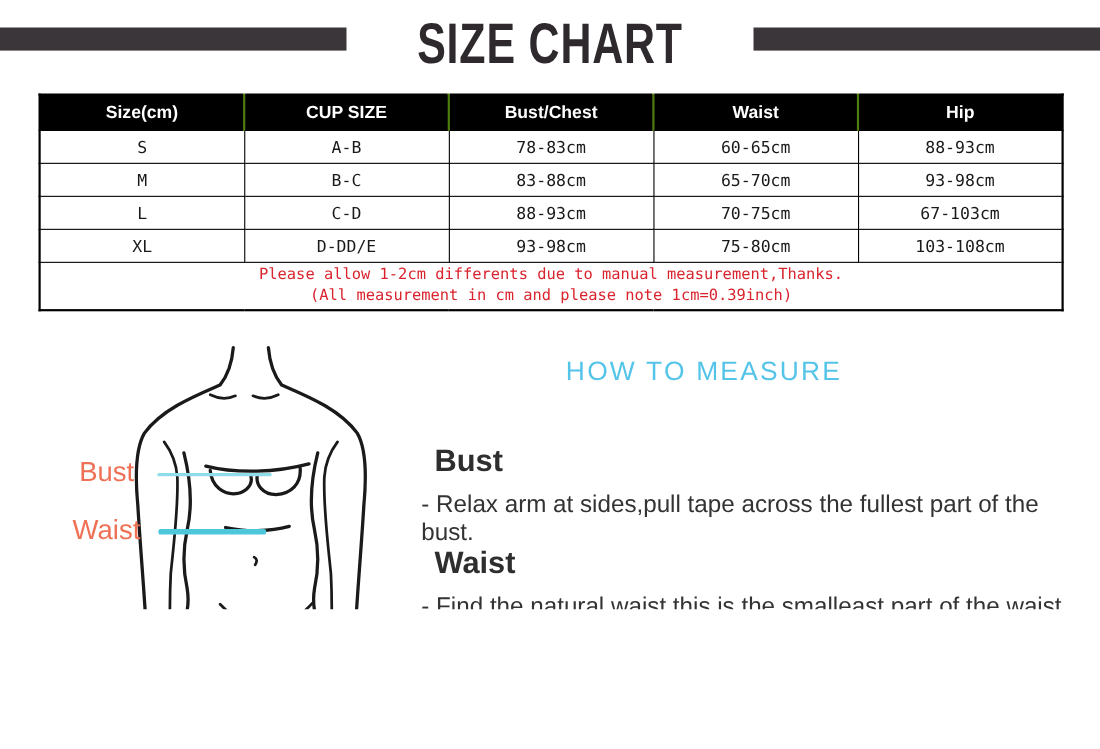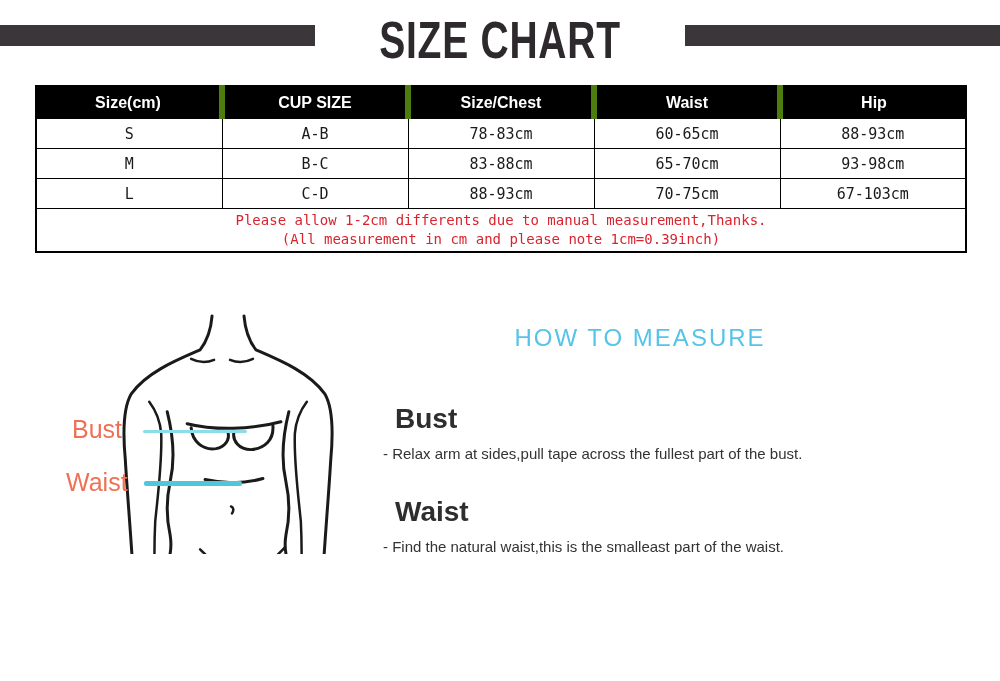--- a/index.html
+++ b/index.html
@@ -11,35 +11,35 @@
   .tbar.left{left:0;width:315px;}
   .tbar.right{left:685px;width:315px;}
   .page-title{position:absolute;top:10px;left:0;width:1000px;text-align:center;margin:0;
               font-size:52px;font-weight:600;color:#2d292d;letter-spacing:1px;
               transform:scaleX(0.75);}
 
   
   table.size{position:absolute;left:35px;top:85px;width:930px;border-collapse:collapse;
              border:2px solid #000;table-layout:fixed;}
   table.size th{background:#000;color:#fff;font-size:16px;font-weight:bold;height:29px;
-                border-left:6px solid #4d7c0f;}
+                border-left:2px solid #4d7c0f;}
   table.size th:first-child{border-left:none;}
   table.size td{border:1px solid #000;text-align:center;height:27px;
                 font-family:"DejaVu Sans Mono",monospace;font-size:15px;color:#1a1a1a;}
   td.note-cell{height:40px;padding:2px 0;}
   .note-line{font-family:"DejaVu Sans Mono",monospace;font-size:14px;line-height:19px;
              color:var(--red);text-align:center;}
 
   
   .htm-heading{position:absolute;left:455px;top:324px;width:370px;margin:0;text-align:center;
                font-size:24px;font-weight:normal;color:var(--blue);letter-spacing:2px;}
 
   .measure-block{position:absolute;left:383px;width:600px;color:#2f2f2f;}
   .measure-block h3{margin:0 0 10px 12px;font-size:28px;font-weight:bold;color:#2e2e2e;}
-  .measure-block p{margin:0;font-size:15px;color:#333;}
+  .measure-block p{margin:0;font-size:22px;color:#333;}
   #mb0{top:403px;} #mb1{top:496px;} #mb2{top:589px;}
 
   
   .body-svg{position:absolute;left:115px;top:312px;width:250px;height:369px;}
   .fig-label{position:absolute;font-size:25px;color:var(--coral);}
   #lbl-bust{left:72px;top:415px;}
   #lbl-waist{left:66px;top:468px;}
   #lbl-hip{left:94px;top:561px;}
   .measure-line{position:absolute;border-radius:2px;}
   #line-bust{left:143px;top:430px;width:104px;height:3px;background:var(--cyanlight);}
@@ -62,21 +62,21 @@
         <col style="width:186px">
         <col style="width:186px">
         <col style="width:186px">
         <col style="width:186px">
         <col style="width:186px">
       </colgroup>
     <thead>
       <tr>
         <th>Size(cm)</th>
         <th>CUP SIZE</th>
-        <th>Size/Chest</th>
+        <th>Bust/Chest</th>
         <th>Waist</th>
         <th>Hip</th>
       </tr>
     </thead>
     <tbody>
       <tr>
         <td>S</td>
         <td>A-B</td>
         <td>78-83cm</td>
         <td>60-65cm</td>
@@ -88,20 +88,27 @@
         <td>83-88cm</td>
         <td>65-70cm</td>
         <td>93-98cm</td>
       </tr>
       <tr>
         <td>L</td>
         <td>C-D</td>
         <td>88-93cm</td>
         <td>70-75cm</td>
         <td>67-103cm</td>
+      </tr>
+      <tr>
+        <td>XL</td>
+        <td>D-DD/E</td>
+        <td>93-98cm</td>
+        <td>75-80cm</td>
+        <td>103-108cm</td>
       </tr>
       <tr>
         <td class="note-cell" colspan="5">
           <div class="note-line">Please allow 1-2cm differents due to manual measurement,Thanks.</div>
           <div class="note-line">(All measurement in cm and  please note 1cm=0.39inch)</div>
         </td>
       </tr>
     </tbody>
   </table>
 

